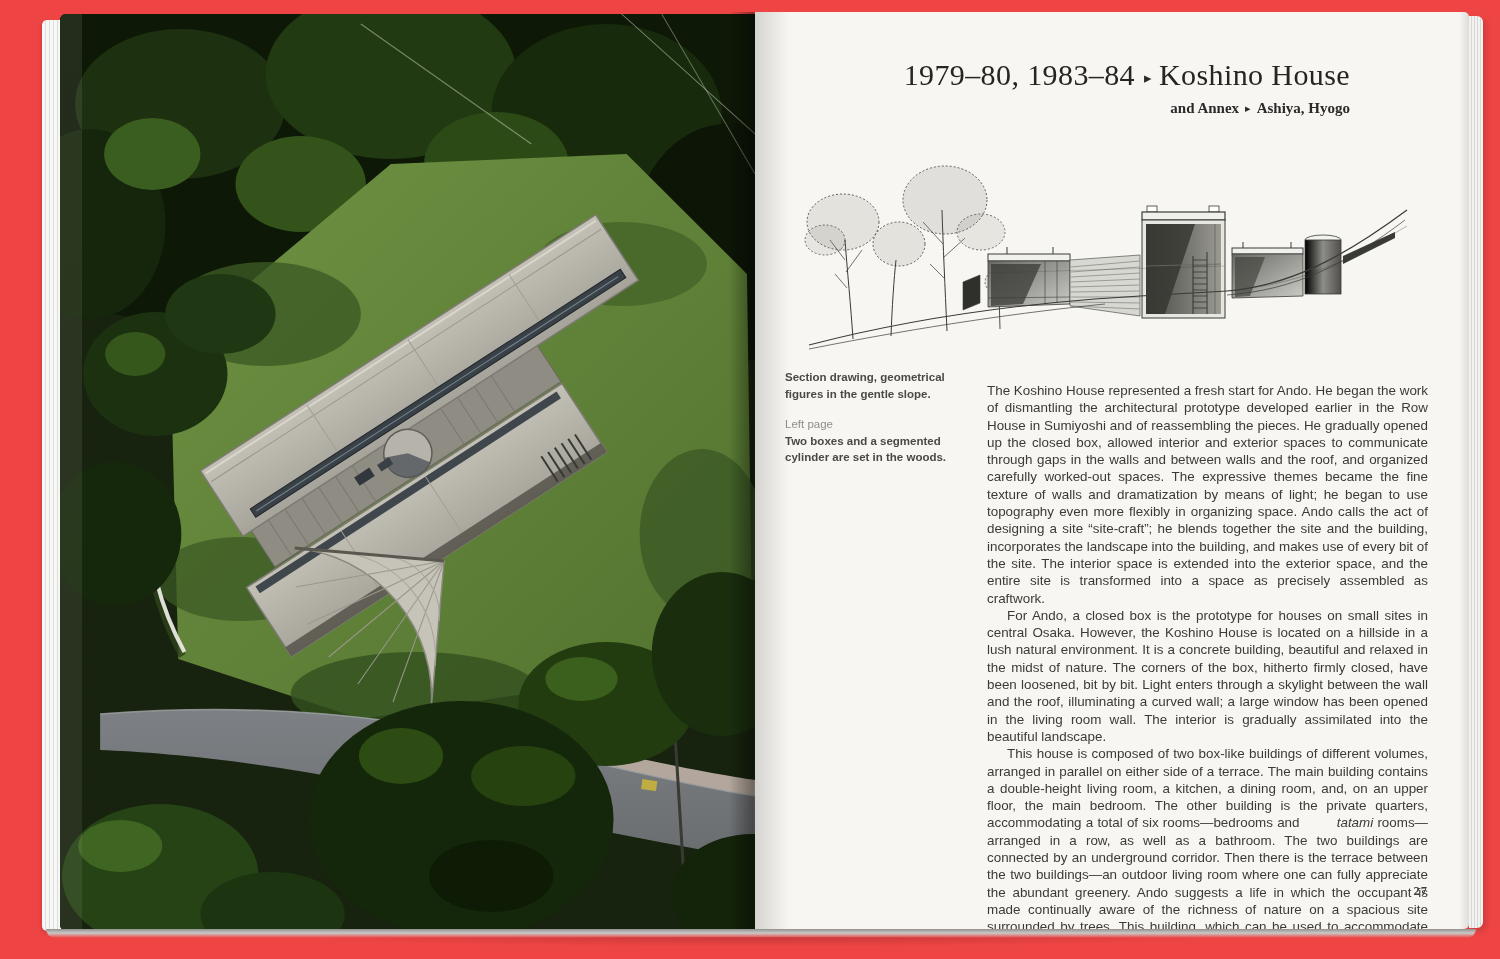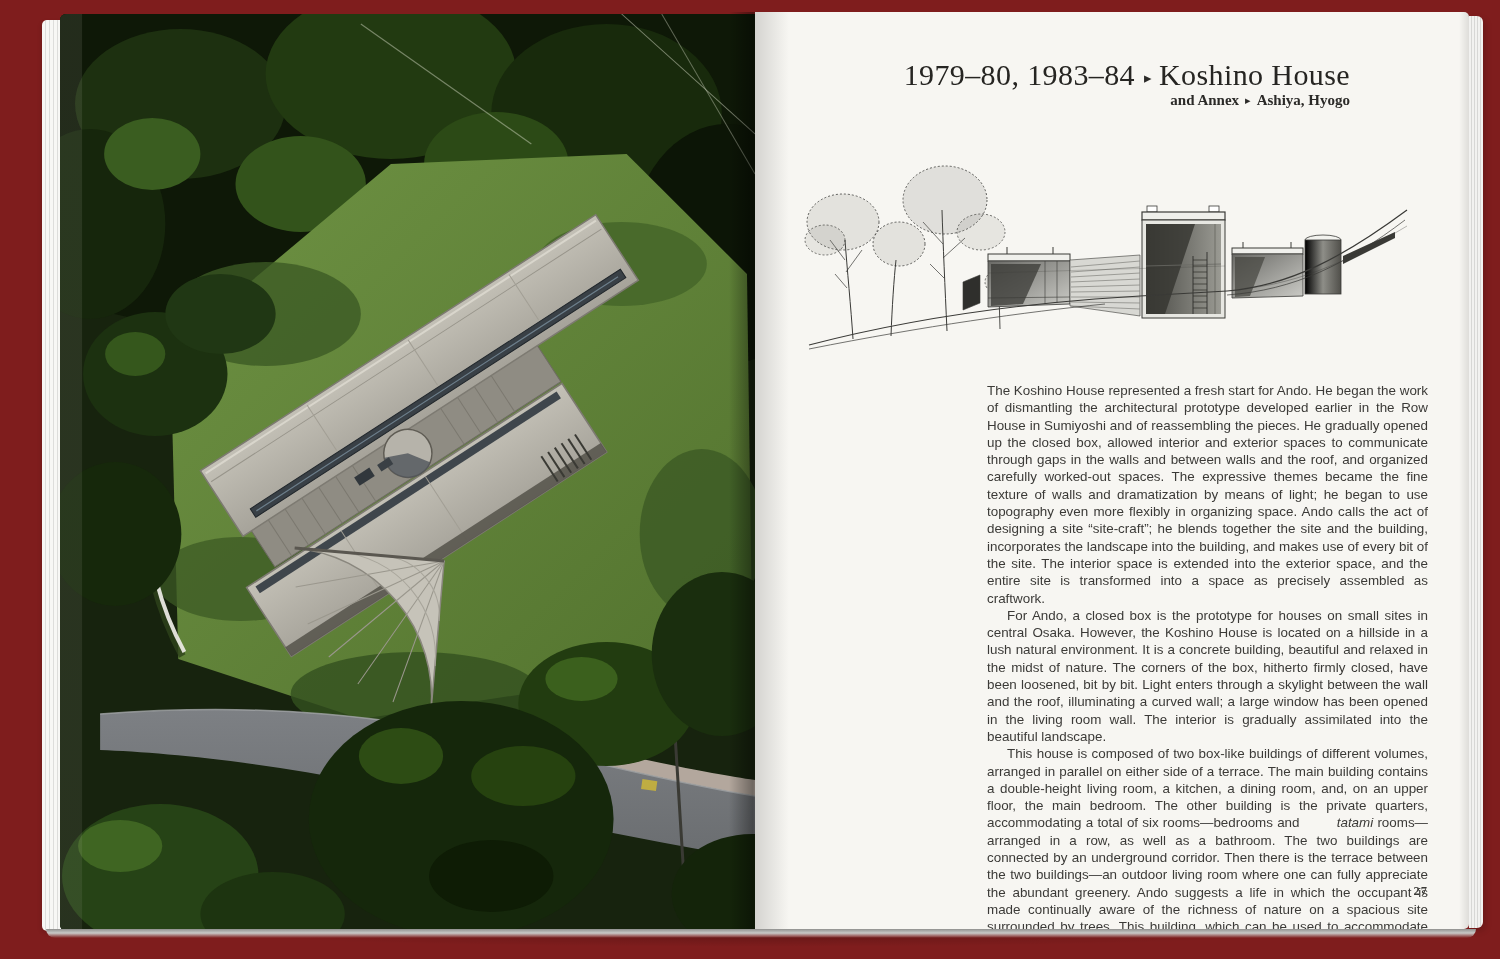--- a/index.html
+++ b/index.html
@@ -1,16 +1,16 @@
 <!DOCTYPE html>
 <html><head>
 <meta charset="utf-8">
 <style>
   html,body{margin:0;padding:0;background:#ffffff;}
-  .stage{position:relative;width:1500px;height:959px;background:#7f1d1d;overflow:hidden;
+  .stage{position:relative;width:1500px;height:959px;background:#ef4444;overflow:hidden;
          font-family:"Liberation Sans","DejaVu Sans",sans-serif;}
 
   
   .page-stack-left{position:absolute;left:42px;top:20px;width:20px;height:911px;
     background:repeating-linear-gradient(90deg,#f7f7f5 0 3px,#dddddb 3px 4px);
     border-radius:5px 0 0 5px;box-shadow:-1px 2px 4px rgba(0,0,0,.12);}
   .page-stack-right{position:absolute;left:1469px;top:16px;width:14px;height:912px;
     background:repeating-linear-gradient(90deg,#f2f2f0 0 2px,#d7d7d5 2px 3px);
     border-radius:0 6px 6px 0;box-shadow:3px 3px 6px rgba(0,0,0,.15);}
   .book-bottom{position:absolute;left:46px;top:929px;width:1430px;height:9px;
@@ -31,21 +31,21 @@
     background:#f7f6f2;border-radius:0 5px 5px 0;overflow:hidden;}
   .right-page::before{content:"";position:absolute;left:0;top:0;bottom:0;width:34px;
     background:linear-gradient(90deg,rgba(0,0,0,.14),rgba(0,0,0,0));}
   .right-page::after{content:"";position:absolute;right:0;top:0;bottom:0;width:10px;
     background:linear-gradient(270deg,rgba(0,0,0,.10),rgba(0,0,0,0));}
 
   .title-block{position:absolute;right:119px;top:46px;text-align:right;color:#262522;
     font-family:"Liberation Serif","DejaVu Serif",serif;}
   .title-row{font-size:30px;letter-spacing:.4px;white-space:nowrap;}
   .title-marker{font-size:15px;vertical-align:12%;padding:0 7px 0 9px;color:#2b2a28;}
-  .subtitle-row{font-size:15px;font-weight:bold;color:#2b2a28;}
+  .subtitle-row{margin-top:8px;font-size:15px;font-weight:bold;color:#2b2a28;}
   .subtitle-marker{font-size:11px;vertical-align:10%;padding:0 6px;}
 
   .drawing{position:absolute;left:40px;top:136px;width:620px;height:210px;}
   .drawing svg{display:block;width:100%;height:100%;}
 
   .caption-block{position:absolute;left:30px;top:357px;width:172px;
     font-size:11.5px;line-height:16.5px;color:#4a4947;font-weight:bold;}
   .caption-label{margin-top:14px;font-weight:normal;color:#8f8e8a;}
 
   .body-col{position:absolute;left:232px;top:370px;width:441px;
@@ -267,20 +267,25 @@
 
           <path d="M14 197 C110 172 210 158 300 151 L345 148 L432 143 C495 138 550 108 612 62" stroke-width="1.2"></path>
           <path d="M14 201 C130 178 230 164 310 156" stroke-width=".7"></path>
           <path d="M432 147 C500 142 552 116 610 72" stroke-width=".7"></path>
           <path d="M455 140 C520 132 575 100 612 78" stroke-width=".5" opacity=".7"></path>
           <path d="M193 125 L430 118" stroke-width=".4" opacity=".6"></path>
         </g>
       </svg>
     </div>
 
+    <div class="caption-block">
+      <div>Section drawing, geometrical figures in the gentle slope.</div>
+      <div class="caption-label">Left page</div>
+      <div>Two boxes and a segmented cylinder are set in the woods.</div>
+    </div>
 
     <div class="body-col">
       <p>The Koshino House represented a fresh start for Ando. He began the work of dismantling the architectural prototype developed earlier in the Row House in Sumiyoshi and of reassembling the pieces. He gradually opened up the closed box, allowed interior and exterior spaces to communicate through gaps in the walls and between walls and the roof, and organized carefully worked-out spaces. The expressive themes became the fine texture of walls and dramatization by means of light; he began to use topography even more flexibly in organizing space. Ando calls the act of designing a site “site-craft”; he blends together the site and the building, incorporates the landscape into the building, and makes use of every bit of the site. The interior space is extended into the exterior space, and the entire site is transformed into a space as precisely assembled as craftwork.</p>
       <p class="indent">For Ando, a closed box is the prototype for houses on small sites in central Osaka. However, the Koshino House is located on a hillside in a lush natural environment. It is a concrete building, beautiful and relaxed in the midst of nature. The corners of the box, hitherto firmly closed, have been loosened, bit by bit. Light enters through a skylight between the wall and the roof, illuminating a curved wall; a large window has been opened in the living room wall. The interior is gradually assimilated into the beautiful landscape.</p>
       <p class="indent"><span>This house is composed of two box-like buildings of different volumes, arranged in parallel on either side of a terrace. The main building contains a double-height living room, a kitchen, a dining room, and, on an upper floor, the main bedroom. The other building is the private quarters, accommodating a total of six rooms—bedrooms and </span><i>tatami</i><span> rooms—arranged in a row, as well as a bathroom. The two buildings are connected by an underground corridor. Then there is the terrace between the two buildings—an outdoor living room where one can fully appreciate the abundant greenery. Ando suggests a life in which the occupant is made continually aware of the richness of nature on a spacious site surrounded by trees. This building, which can be used to accommodate guests on weekends, is predicated on a lifestyle very different from that in the city.</span></p>
     </div>
 
     <div class="page-number">27</div>
   </div>
 

